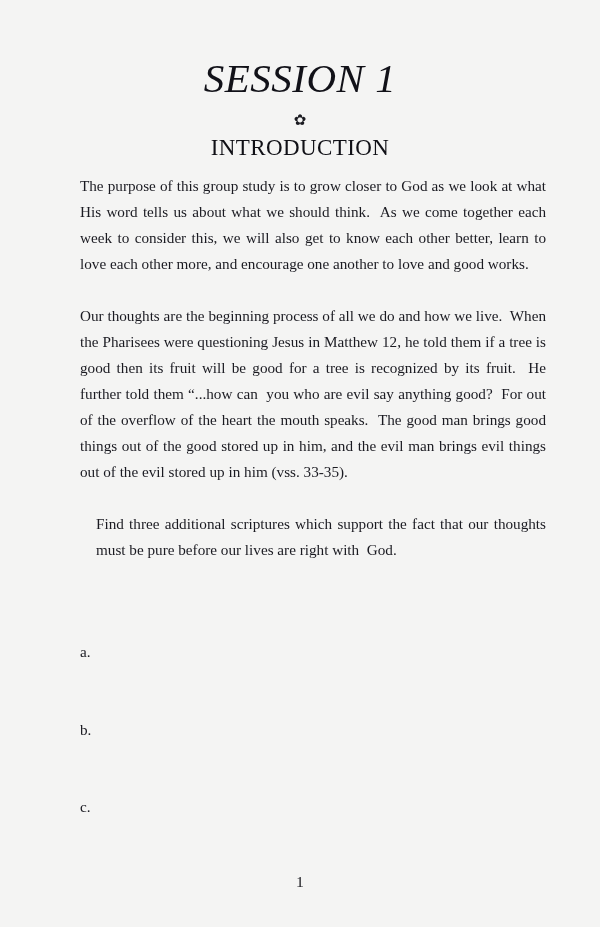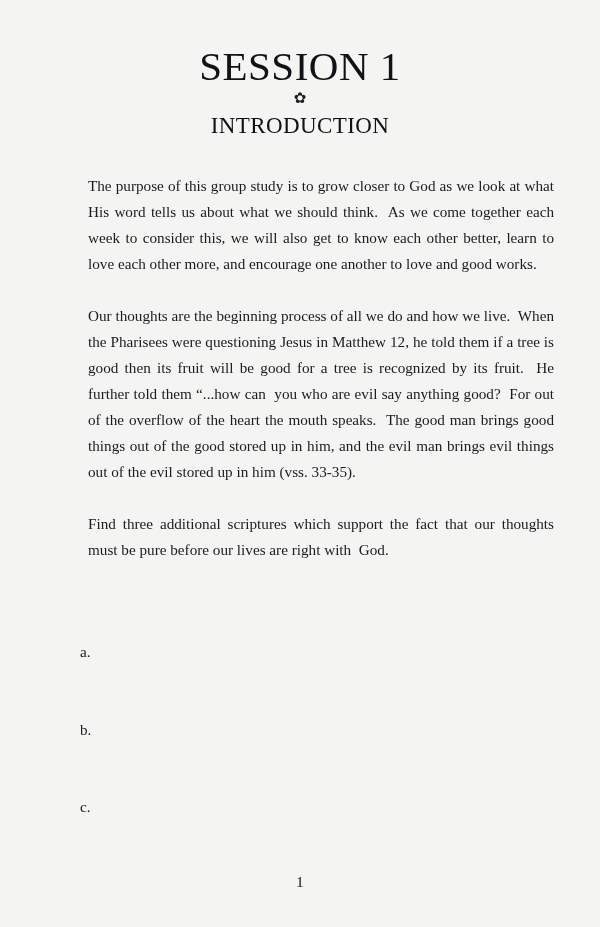--- a/index.html
+++ b/index.html
@@ -35,22 +35,23 @@
 
   .session-title {
     font-family: "Liberation Serif", "DejaVu Serif", serif;
     font-size: 41px;
     line-height: 44px;
     font-weight: 400;
     letter-spacing: 0.5px;
     font-variant: small-caps;
     text-transform: none;
     color: #111118;
-    margin: 0;
+    margin: 12px;
     white-space: pre;
+    font-style: italic;
   }
 
   .ornament {
     display: block;
     font-size: 15px;
     line-height: 16px;
     margin-top: 2px;
     color: #1b1b21;
     letter-spacing: 0;
   }
@@ -60,38 +61,39 @@
     line-height: 26px;
     font-weight: 400;
     letter-spacing: 0.4px;
     margin: 7px 0 0 0;
     color: #101016;
   }
 
   
   .body-col {
     position: absolute;
-    left: 88px;
+    left: 80px;
     top: 173px;
     width: 466px;
   }
 
   .para {
     font-size: 15.2px;
     line-height: 26px;
     text-align: justify;
     text-justify: inter-word;
     margin: 0 0 26px 0;
     color: #1a1a21;
     white-space: pre-wrap;
     hyphens: none;
   }
 
   .para:last-of-type {
     margin-bottom: 0;
+    margin-left: 16px;
   }
 
   .para.no-justify-last {
     text-align-last: left;
   }
 
   
   .answers {
     position: absolute;
     left: 80px;

